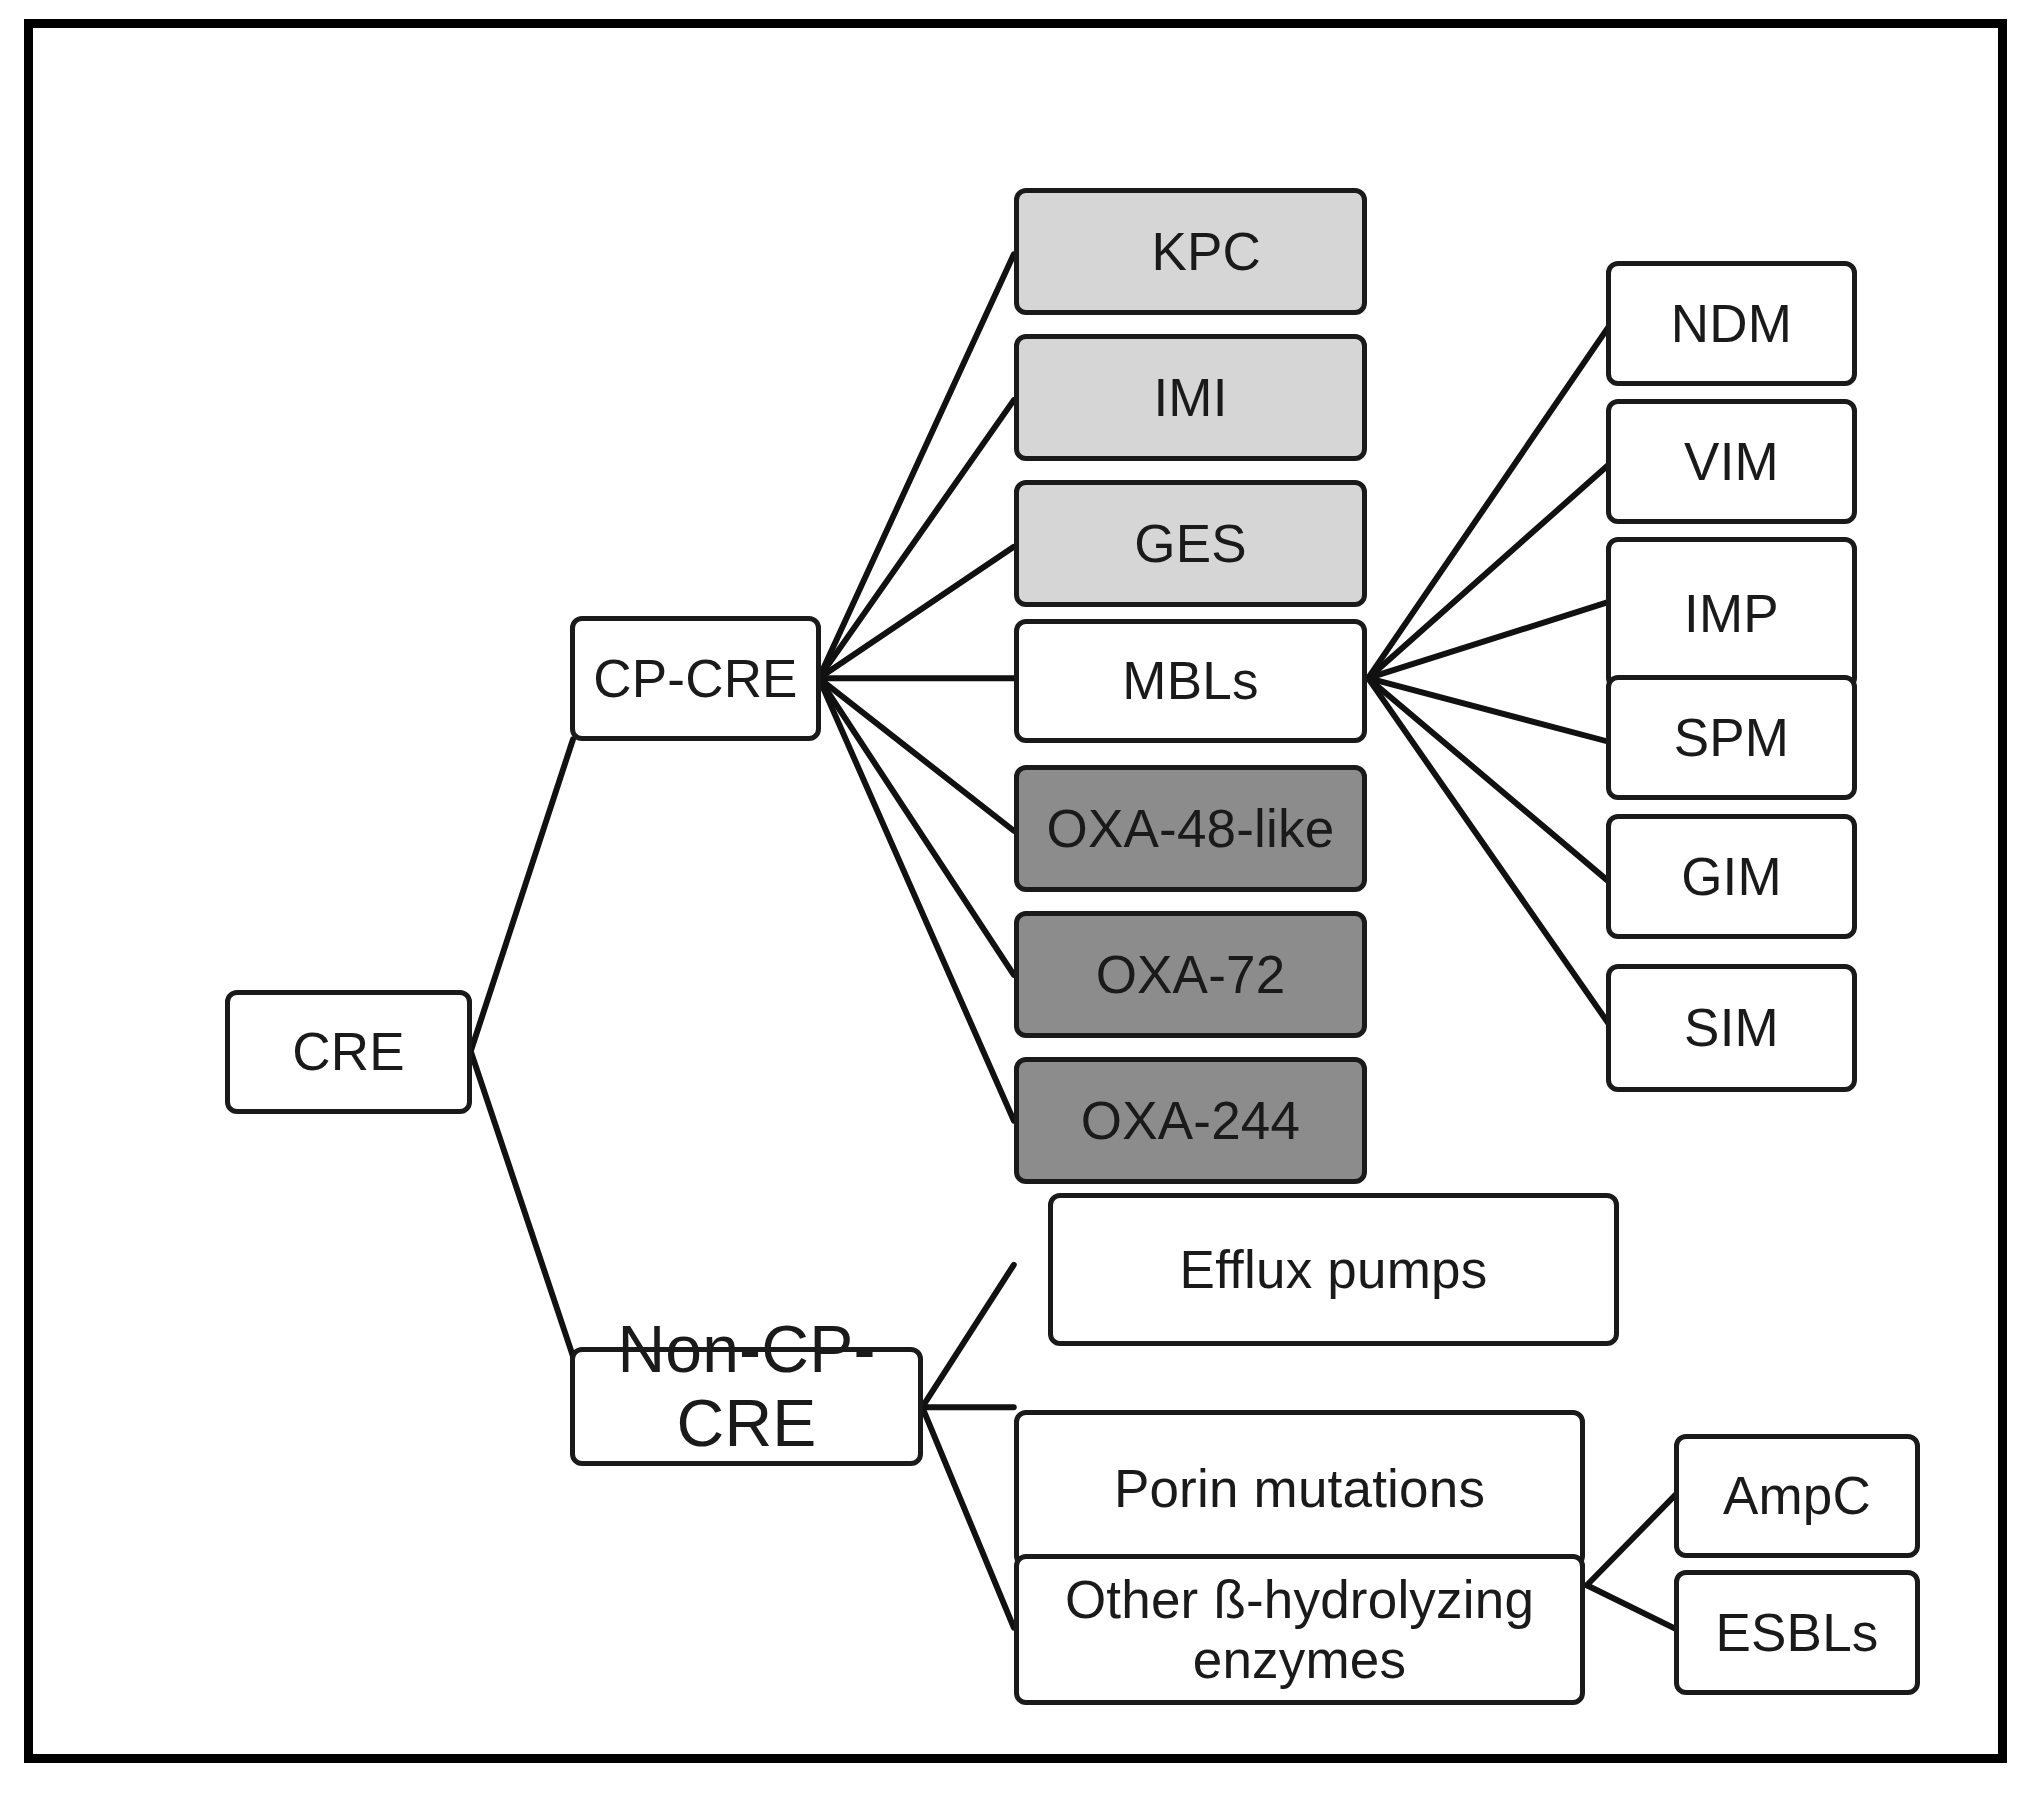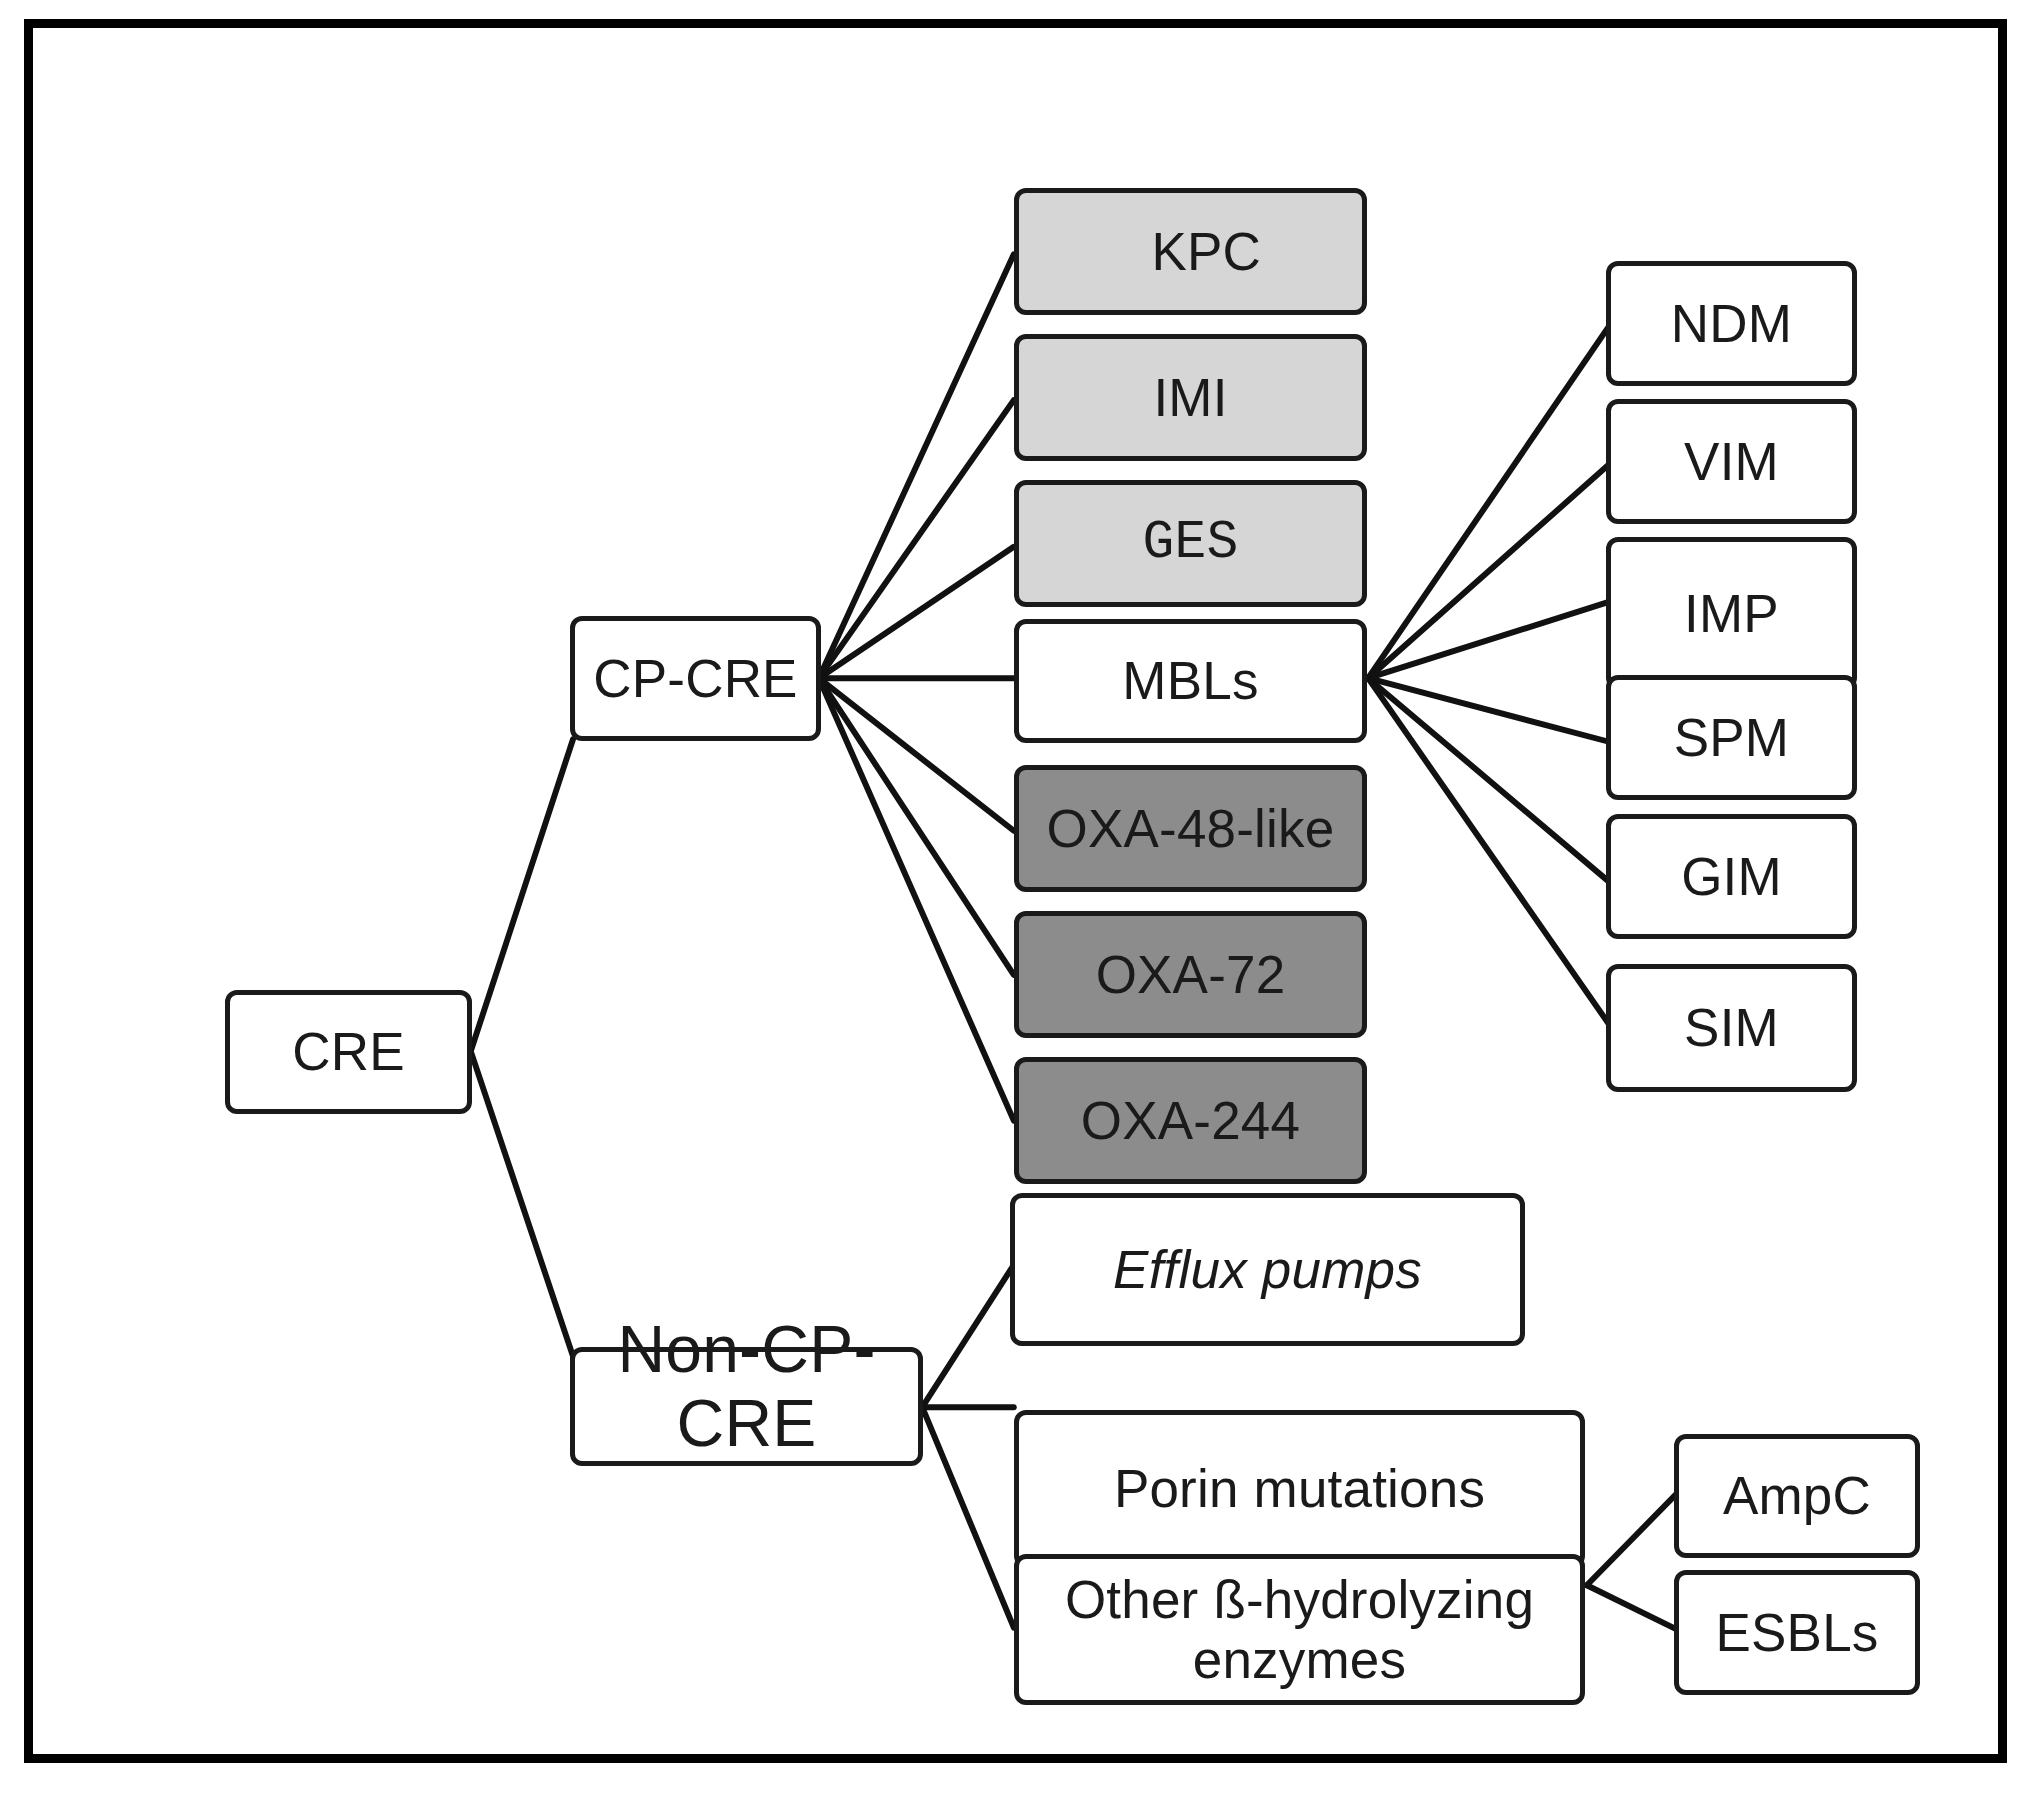--- a/index.html
+++ b/index.html
@@ -95,21 +95,21 @@
   </div>
 
   <div class="node fill-light" style="left:1014px; top:188px; width:353px; height:127px;padding-left:40px;">
     <span class="lbl">KPC</span>
   </div>
 
   <div class="node fill-light" style="left:1014px; top:334px; width:353px; height:127px;">
     <span class="lbl">IMI</span>
   </div>
 
-  <div class="node fill-light" style="left:1014px; top:480px; width:353px; height:127px;font-family:Liberation Mono, monospace;">
+  <div class="node fill-light" style="left:1014px; top:480px; width:353px; height:127px;">
     <span class="lbl">GES</span>
   </div>
 
   <div class="node" style="left:1014px; top:619px; width:353px; height:124px;">
     <span class="lbl">MBLs</span>
   </div>
 
   <div class="node fill-dark" style="left:1014px; top:765px; width:353px; height:127px;">
     <span class="lbl">OXA-48-like</span>
   </div>
@@ -139,21 +139,21 @@
   </div>
 
   <div class="node" style="left:1606px; top:814px; width:251px; height:125px;">
     <span class="lbl">GIM</span>
   </div>
 
   <div class="node" style="left:1606px; top:964px; width:251px; height:128px;">
     <span class="lbl">SIM</span>
   </div>
 
-  <div class="node" style="left:1010px; top:1193px; width:515px; height:153px;font-style:italic;">
+  <div class="node" style="left:1048px; top:1193px; width:571px; height:153px;">
     <span class="lbl">Efflux pumps</span>
   </div>
 
   <div class="node" style="left:1014px; top:1371px; width:571px; height:158px;margin-top:39px;">
     <span class="lbl">Porin mutations</span>
   </div>
 
   <div class="node" style="left:1014px; top:1554px; width:571px; height:151px;">
     <span class="lbl">Other ß-hydrolyzing enzymes</span>
   </div>

